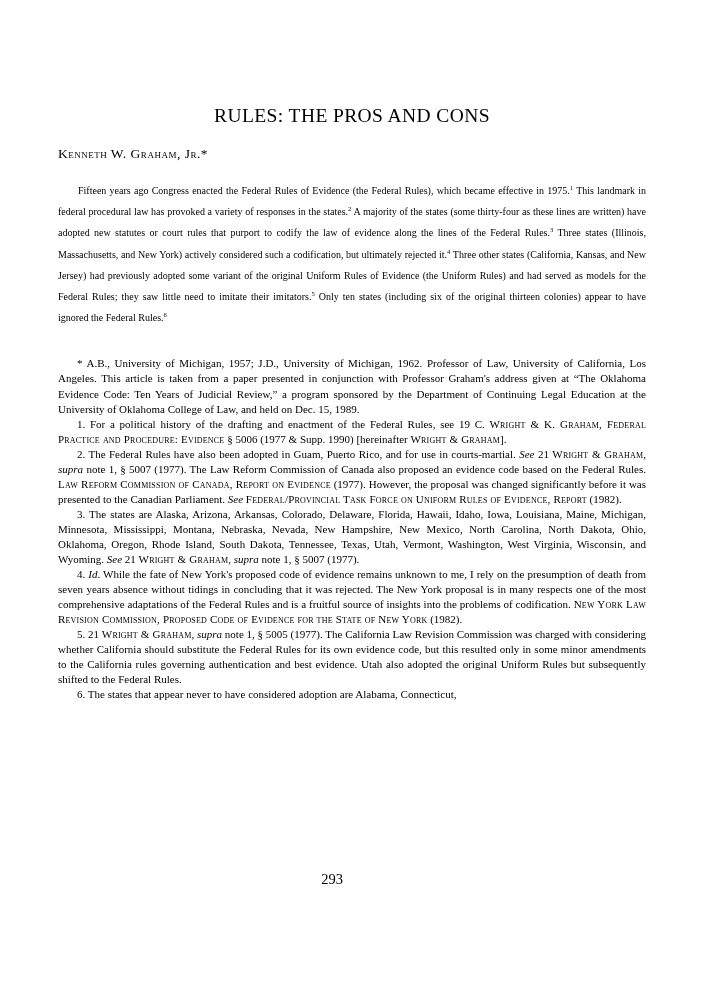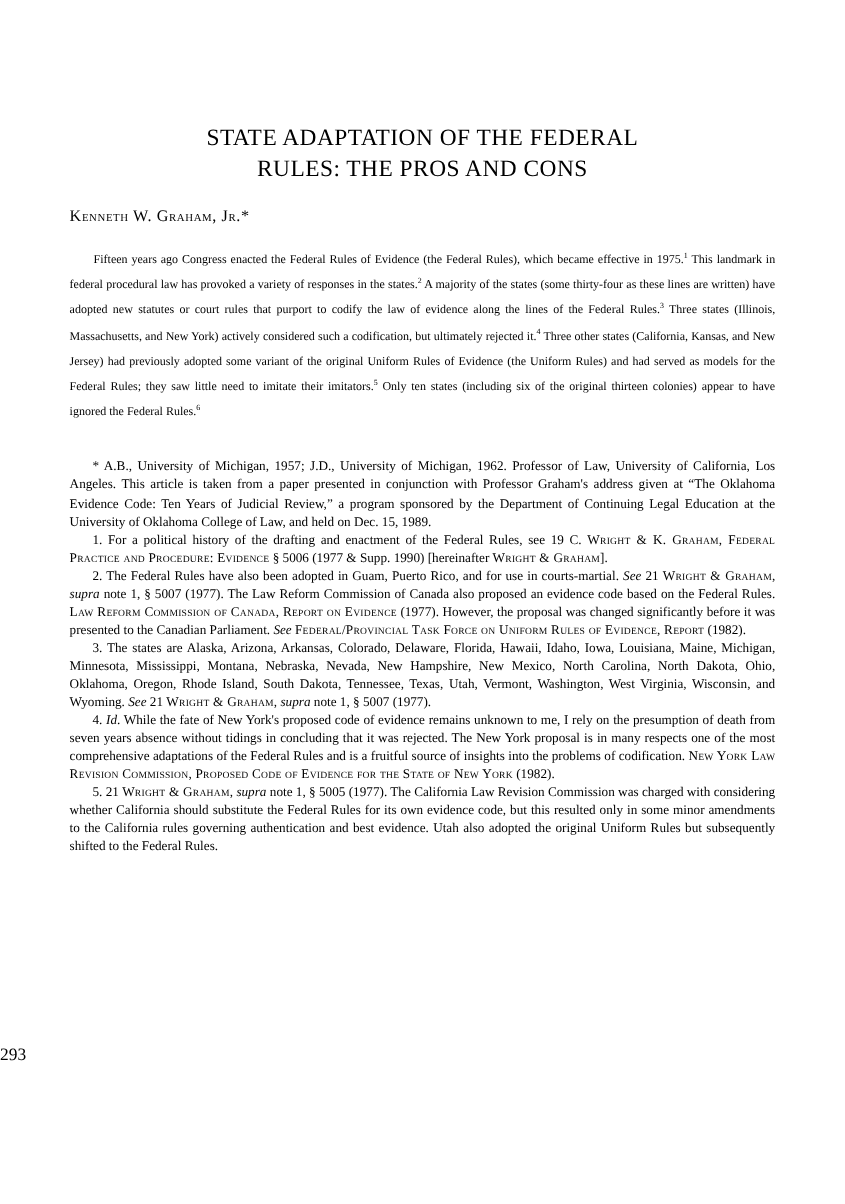--- a/index.html
+++ b/index.html
@@ -79,32 +79,32 @@
   }
   .it {
     font-style: italic;
   }
   
   .folio {
     position: absolute;
     left: 0;
     top: 871px;
     width: 664px;
+    text-align: center;
     font-size: 14.5px;
   }
 </style>
 </head>
 <body>
 
 <div class="page">
 
   <div class="content">
 
     <h1 class="title">
-      <span class="title-line">STATE ADAPTATION OF THE FEDERAL</span>
       <span class="title-line">RULES: THE PROS AND CONS</span>
     </h1>
 
     <div class="byline">Kenneth W. Graham, Jr.*</div>
 
     <p class="body-text"><span>Fifteen years ago Congress enacted the Federal Rules of Evidence (the Federal Rules), which became effective in 1975.</span><sup>1</sup><span> This landmark in federal procedural law has provoked a variety of responses in the states.</span><sup>2</sup><span> A majority of the states (some thirty-four as these lines are written) have adopted new statutes or court rules that purport to codify the law of evidence along the lines of the Federal Rules.</span><sup>3</sup><span> Three states (Illinois, Massachusetts, and New York) actively considered such a codification, but ultimately rejected it.</span><sup>4</sup><span> Three other states (California, Kansas, and New Jersey) had previously adopted some variant of the original Uniform Rules of Evidence (the Uniform Rules) and had served as models for the Federal Rules; they saw little need to imitate their imitators.</span><sup>5</sup><span> Only ten states (including six of the original thirteen colonies) appear to have ignored the Federal Rules.</span><sup>6</sup></p>
 
     <div class="footnotes">
 
       <p class="fn"><span>*</span><span> A.B., University of Michigan, 1957; J.D., University of Michigan, 1962. Professor of Law, University of California, Los Angeles. This article is taken from a paper presented in conjunction with Professor Graham's address given at “The Oklahoma Evidence Code: Ten Years of Judicial Review,” a program sponsored by the Department of Continuing Legal Education at the University of Oklahoma College of Law, and held on Dec. 15, 1989.</span></p>
@@ -112,19 +112,20 @@
       <p class="fn"><span>1.</span><span> For a political history of the drafting and enactment of the Federal Rules, see 19 C. </span><span class="sc">Wright &amp; K. Graham, Federal Practice and Procedure: Evidence</span><span> § 5006 (1977 &amp; Supp. 1990) [hereinafter </span><span class="sc">Wright &amp; Graham</span><span>].</span></p>
 
       <p class="fn"><span>2.</span><span> The Federal Rules have also been adopted in Guam, Puerto Rico, and for use in courts-martial. </span><span class="it">See</span><span> 21 </span><span class="sc">Wright &amp; Graham</span><span>, </span><span class="it">supra</span><span> note 1, § 5007 (1977). The Law Reform Commission of Canada also proposed an evidence code based on the Federal Rules. </span><span class="sc">Law Reform Commission of Canada, Report on Evidence</span><span> (1977). However, the proposal was changed significantly before it was presented to the Canadian Parliament. </span><span class="it">See</span><span> </span><span class="sc">Federal/Provincial Task Force on Uniform Rules of Evidence, Report</span><span> (1982).</span></p>
 
       <p class="fn"><span>3.</span><span> The states are Alaska, Arizona, Arkansas, Colorado, Delaware, Florida, Hawaii, Idaho, Iowa, Louisiana, Maine, Michigan, Minnesota, Mississippi, Montana, Nebraska, Nevada, New Hampshire, New Mexico, North Carolina, North Dakota, Ohio, Oklahoma, Oregon, Rhode Island, South Dakota, Tennessee, Texas, Utah, Vermont, Washington, West Virginia, Wisconsin, and Wyoming. </span><span class="it">See</span><span> 21 </span><span class="sc">Wright &amp; Graham</span><span>, </span><span class="it">supra</span><span> note 1, § 5007 (1977).</span></p>
 
       <p class="fn"><span>4.</span> <span class="it">Id</span><span>. While the fate of New York's proposed code of evidence remains unknown to me, I rely on the presumption of death from seven years absence without tidings in concluding that it was rejected. The New York proposal is in many respects one of the most comprehensive adaptations of the Federal Rules and is a fruitful source of insights into the problems of codification. </span><span class="sc">New York Law Revision Commission, Proposed Code of Evidence for the State of New York</span><span> (1982).</span></p>
 
       <p class="fn"><span>5.</span><span> 21 </span><span class="sc">Wright &amp; Graham</span><span>, </span><span class="it">supra</span><span> note 1, § 5005 (1977). The California Law Revision Commission was charged with considering whether California should substitute the Federal Rules for its own evidence code, but this resulted only in some minor amendments to the California rules governing authentication and best evidence. Utah also adopted the original Uniform Rules but subsequently shifted to the Federal Rules.</span></p>
 
+      <p class="fn"><span>6.</span><span> The states that appear never to have considered adoption are Alabama, Connecticut,</span></p>
 
     </div>
   </div>
 
   <div class="folio">293</div>
 
 </div>
 
 </body></html>

